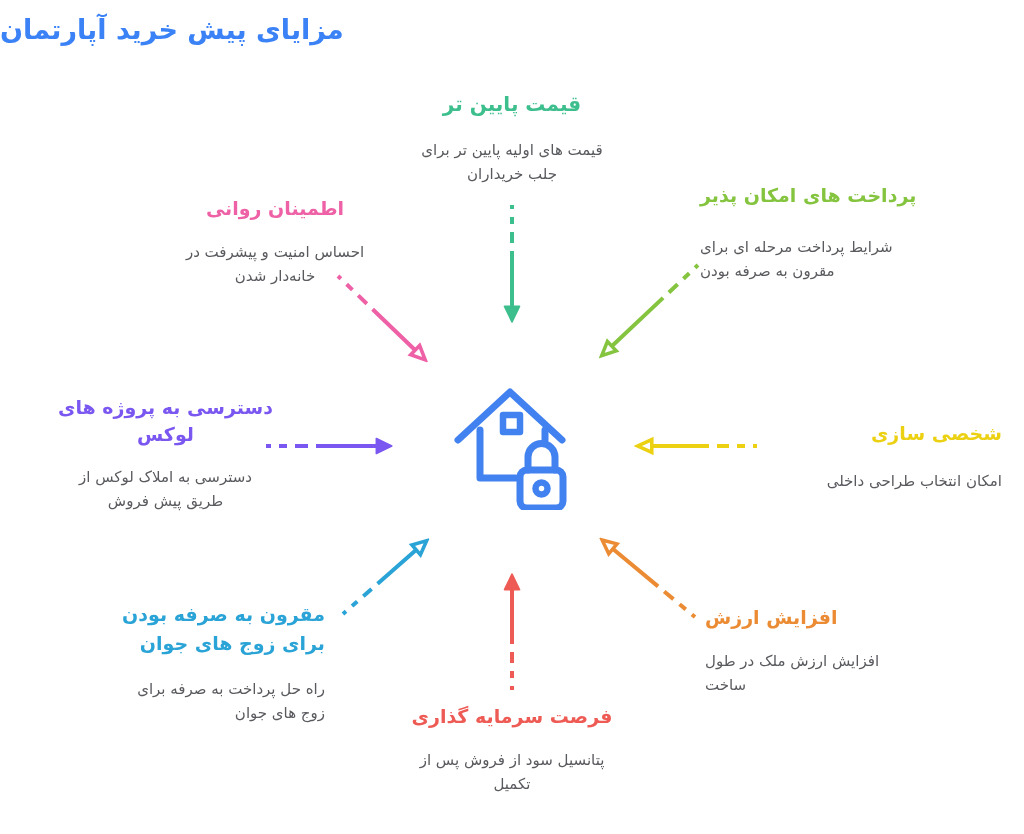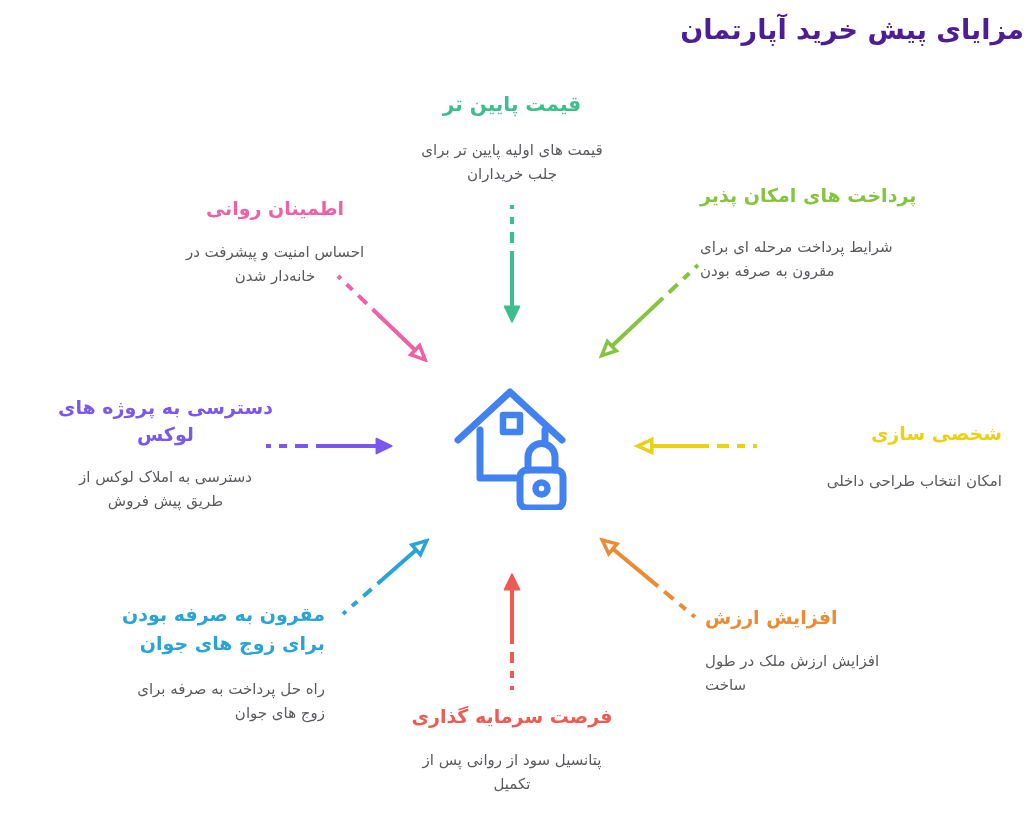--- a/index.html
+++ b/index.html
@@ -1,22 +1,22 @@
 <!DOCTYPE html>
 <html lang="fa"><head>
 <meta charset="utf-8">
 <style>
   html,body { margin:0; padding:0; background:#fff; }
   .canvas {
     position:relative; width:1024px; height:834px; background:#ffffff;
     font-family:"DejaVu Sans", sans-serif; direction:rtl; overflow:hidden;
   }
   .title {
-    position:absolute; top:14px; left:0; width:100%; text-align:right;
-    font-size:27px; font-weight:700; color:#4c1d95; letter-spacing:0;
+    position:absolute; top:14px; left:0; width:100%; text-align:left;
+    font-size:27px; font-weight:700; color:#3b82f6; letter-spacing:0;
   }
   .benefit { position:absolute; }
   .benefit h2 {
     margin:0 0 18px; font-size:19px; font-weight:700;
     line-height:1.4; white-space:pre-line;
   }
   .benefit p {
     margin:0; font-size:15px; color:#595a5e; line-height:1.62; white-space:pre-line;
   }
   
@@ -90,21 +90,21 @@
 
   <div class="benefit" id="b-blue">
     <h2 class="c-blue">مقرون به صرفه بودن
 برای زوج های جوان</h2>
     <p>راه حل پرداخت به صرفه برای
 زوج های جوان</p>
   </div>
 
   <div class="benefit" id="b-red">
     <h2 class="c-red">فرصت سرمایه گذاری</h2>
-    <p>پتانسیل سود از روانی پس از
+    <p>پتانسیل سود از فروش پس از
 تکمیل</p>
   </div>
 
   <svg class="overlay" width="1024" height="834" viewBox="0 0 1024 834">
     <defs>
       <marker id="af-green" viewBox="0 0 10 10" refX="1.5" refY="5" markerWidth="5.2" markerHeight="5.2" orient="auto">
         <path d="M1.2 1.4 L8.6 5 L1.2 8.6 Z" fill="#3dbe8d" stroke="#3dbe8d" stroke-width="0.8" stroke-linejoin="round"></path>
       </marker>
       <marker id="af-purple" viewBox="0 0 10 10" refX="1.5" refY="5" markerWidth="5.2" markerHeight="5.2" orient="auto">
         <path d="M1.2 1.4 L8.6 5 L1.2 8.6 Z" fill="#7a57f0" stroke="#7a57f0" stroke-width="0.8" stroke-linejoin="round"></path>

